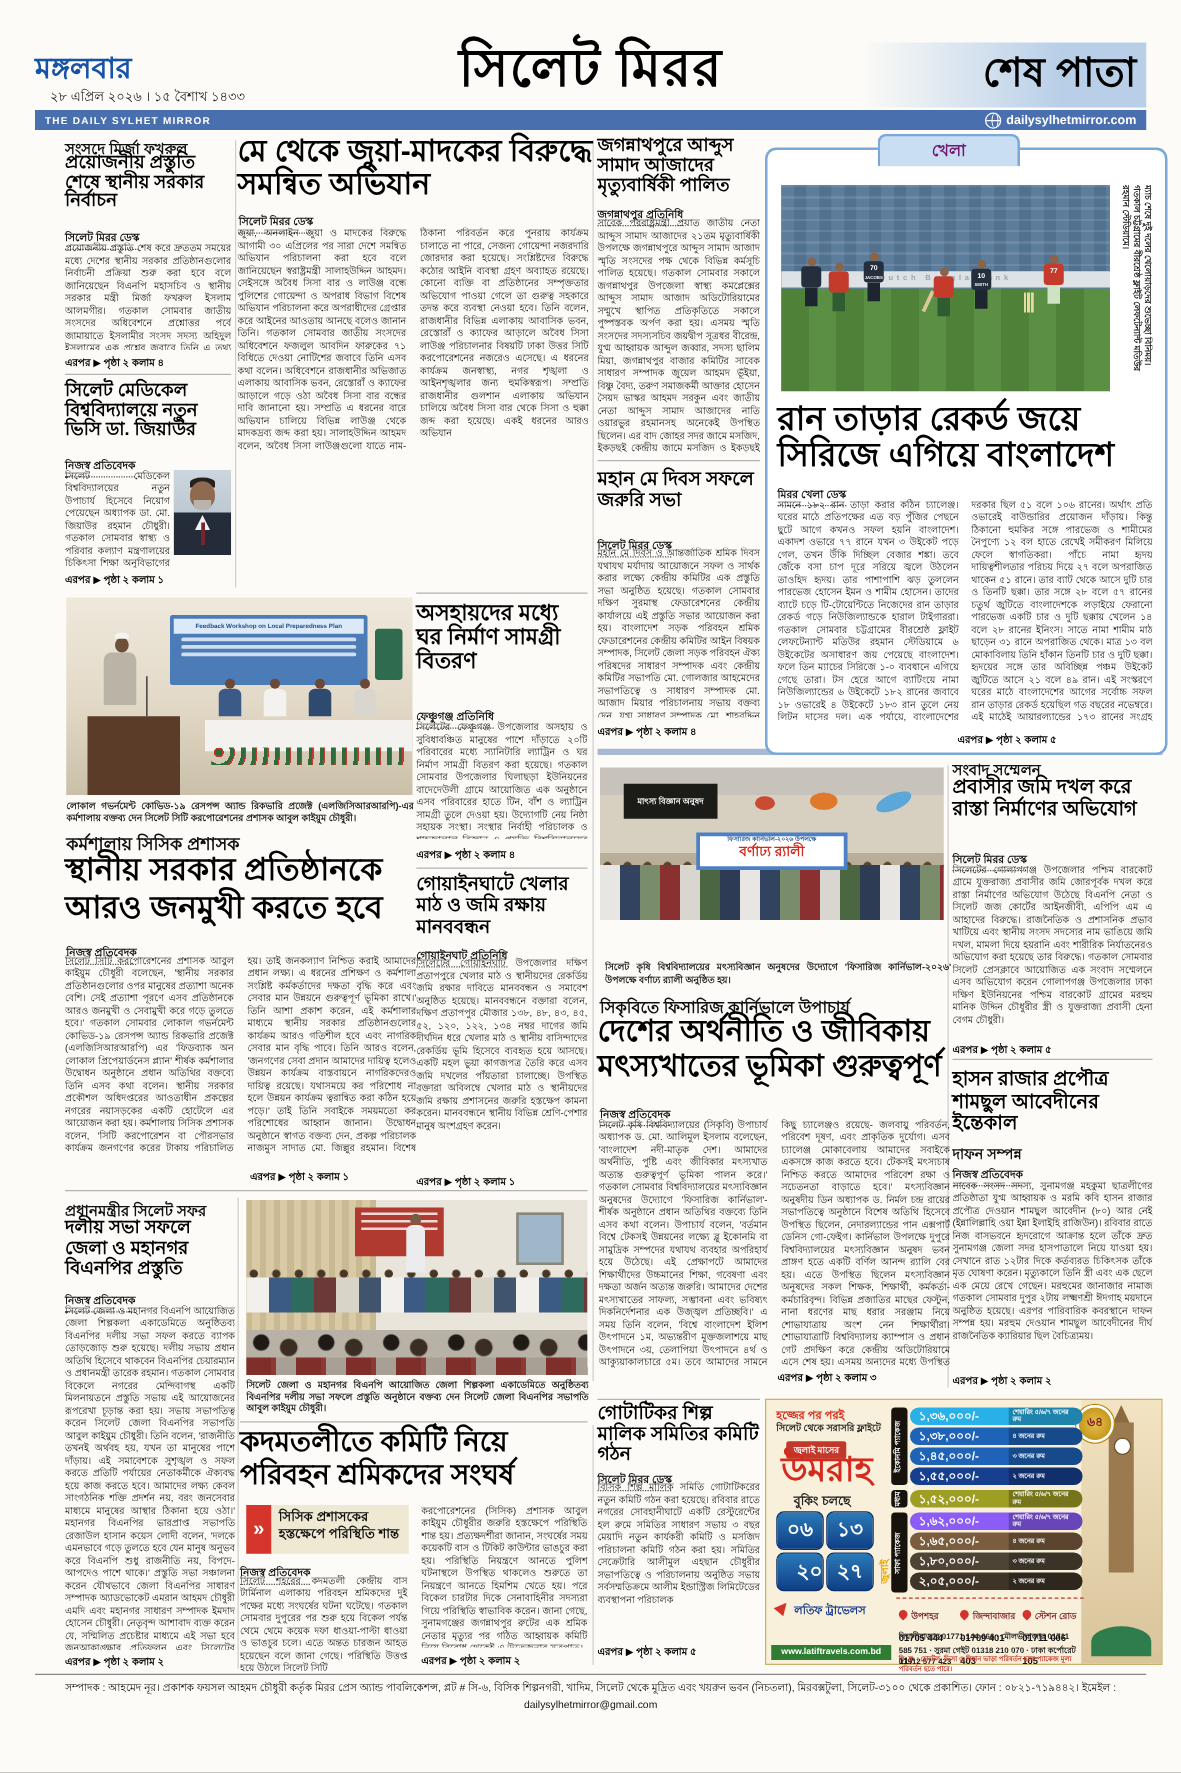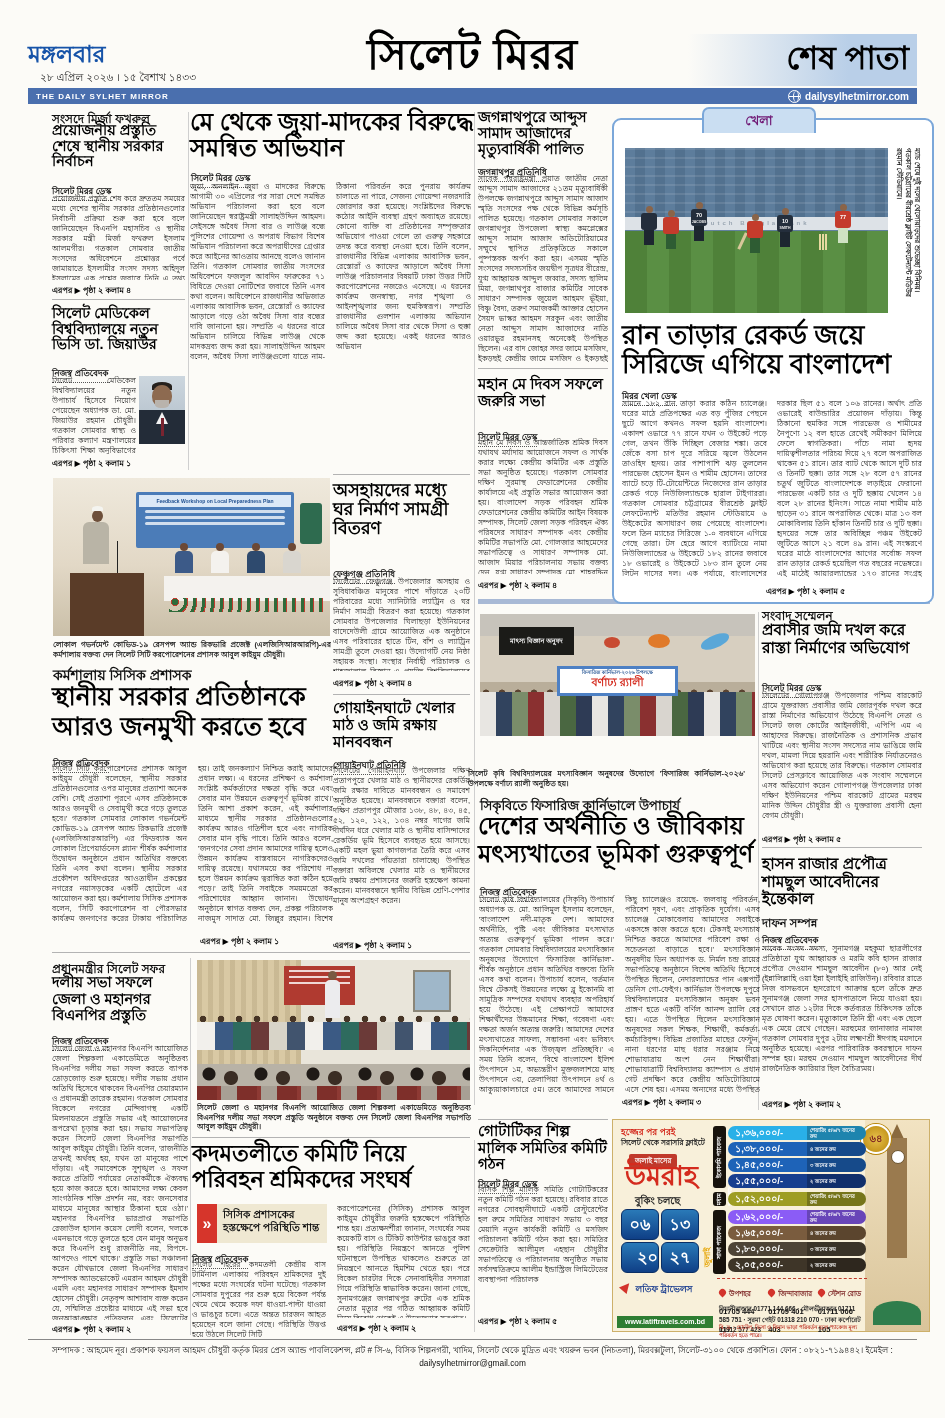--- a/index.html
+++ b/index.html
@@ -313,21 +313,21 @@
     <div class="ra-dolphin"></div>
     <div class="ra-heads"></div>
     <div class="ra-crowd"></div>
     <div class="ra-banner">
       <div class="ra-banner-inner">
         <div class="ra-banner-top">ফিসারিজ কার্নিভাল-২০২৬ উপলক্ষে</div>
         <div class="ra-banner-main">বর্ণাঢ্য র‌্যালী</div>
       </div>
     </div>
   </div>
-  <div class="abs caption" style="left:468px;top:769px;width:277px;height:20px;overflow:hidden;">সিলেট কৃষি বিশ্ববিদ্যালয়ের মৎস্যবিজ্ঞান অনুষদের উদ্যোগে 'ফিসারিজ কার্নিভাল-২০২৬' উপলক্ষে বর্ণাঢ্য র‌্যালী অনুষ্ঠিত হয়।</div>
+  <div class="abs caption" style="left:484px;top:769px;width:277px;height:20px;overflow:hidden;">সিলেট কৃষি বিশ্ববিদ্যালয়ের মৎস্যবিজ্ঞান অনুষদের উদ্যোগে 'ফিসারিজ কার্নিভাল-২০২৬' উপলক্ষে বর্ণাঢ্য র‌্যালী অনুষ্ঠিত হয়।</div>
   <div class="abs kicker" style="left:480px;top:796px;font-size:13px;">সিকৃবিতে ফিসারিজ কার্নিভালে উপাচার্য</div>
   <div class="abs hl" style="left:478px;top:812px;width:282px;font-size:24px;line-height:28px;">দেশের অর্থনীতি ও জীবিকায় মৎস্যখাতের ভূমিকা গুরুত্বপূর্ণ</div>
   <div class="abs" style="left:480px;top:881px;"><span class="byline">নিজস্ব প্রতিবেদক</span></div>
   <div class="abs body-text cols2" style="left:479px;top:895px;width:281px;height:200px;">সিলেট কৃষি বিশ্ববিদ্যালয়ের (সিকৃবি) উপাচার্য অধ্যাপক ড. মো. আলিমুল ইসলাম বলেছেন, 'বাংলাদেশ নদী-মাতৃক দেশ। আমাদের অর্থনীতি, পুষ্টি এবং জীবিকার মৎস্যখাত অত্যন্ত গুরুত্বপূর্ণ ভূমিকা পালন করে।' গতকাল সোমবার বিশ্ববিদ্যালয়ের মৎস্যবিজ্ঞান অনুষদের উদ্যোগে 'ফিসারিজ কার্নিভাল'-শীর্ষক অনুষ্ঠানে প্রধান অতিথির বক্তব্যে তিনি এসব কথা বলেন। উপাচার্য বলেন, 'বর্তমান বিশ্বে টেকসই উন্নয়নের লক্ষ্যে ব্লু ইকোনমি বা সামুদ্রিক সম্পদের যথাযথ ব্যবহার অপরিহার্য হয়ে উঠেছে। এই প্রেক্ষাপটে আমাদের শিক্ষার্থীদের উচ্চমানের শিক্ষা, গবেষণা এবং দক্ষতা অর্জন অত্যন্ত জরুরি। আমাদের দেশের মৎস্যখাতের সাফল্য, সম্ভাবনা এবং ভবিষ্যৎ দিকনির্দেশনার এক উজ্জ্বল প্রতিচ্ছবি।' এ সময় তিনি বলেন, 'বিশ্বে বাংলাদেশ ইলিশ উৎপাদনে ১ম, অভ্যন্তরীণ মুক্তজলাশয়ে মাছ উৎপাদনে ৩য়, তেলাপিয়া উৎপাদনে ৪র্থ ও আক্যুয়াকালচারে ৫ম। তবে আমাদের সামনে কিছু চ্যালেঞ্জও রয়েছে- জলবায়ু পরিবর্তন, পরিবেশ দূষণ, এবং প্রাকৃতিক দুর্যোগ। এসব চ্যালেঞ্জ মোকাবেলায় আমাদের সবাইকে একসঙ্গে কাজ করতে হবে। টেকসই মৎস্যচাষ নিশ্চিত করতে আমাদের পরিবেশ রক্ষা ও সচেতনতা বাড়াতে হবে।' মৎস্যবিজ্ঞান অনুষদীয় ডিন অধ্যাপক ড. নির্মল চন্দ্র রায়ের সভাপতিত্বে অনুষ্ঠানে বিশেষ অতিথি হিসেবে উপস্থিত ছিলেন, নেদারল্যান্ডের পান এক্সপার্ট ডেনিস গো-ফেইগ। কার্নিভাল উপলক্ষে দুপুরে বিশ্ববিদ্যালয়ের মৎস্যবিজ্ঞান অনুষদ ভবন প্রাঙ্গণ হতে একটি বর্ণিল আনন্দ র‌্যালি বের হয়। এতে উপস্থিত ছিলেন মৎস্যবিজ্ঞান অনুষদের সকল শিক্ষক, শিক্ষার্থী, কর্মকর্তা-কর্মচারিবৃন্দ। বিভিন্ন প্রজাতির মাছের ফেস্টুন, নানা ধরণের মাছ ধরার সরঞ্জাম নিয়ে শোভাযাত্রায় অংশ নেন শিক্ষার্থীরা। শোভাযাত্রাটি বিশ্ববিদ্যালয় ক্যাম্পাস ও প্রধান গেট প্রদক্ষিণ করে কেন্দ্রীয় অডিটোরিয়ামে এসে শেষ হয়। এসময় অন্যদের মধ্যে উপস্থিত ছিলেন, বিশ্ববিদ্যালয়ের ট্রেজারার অধ্যাপক ড. এ.টি.এম. মাহবুব-ই-ইলাহী, রেজিস্ট্রার (অ.দা.) অধ্যাপক ড. মো. আসাদ-উদ-দৌলা, ছাত্র পরামর্শ ও নির্দেশনা দপ্তরের পরিচালক প্রফেসর ড. জসিম উদ্দিন আহম্মেদ, প্রক্টর প্রফেসর ড. মোহাম্মদ সামিউল আহসান তালুকদার প্রমুখ। র‌্যালি শেষে আলোচনা অনুষ্ঠানে সিলেট অঞ্চলে</div>
   <div class="abs jump" style="left:622px;top:1096px;">এরপর ▶ পৃষ্ঠা ২ কলাম ৩</div>
 
   <div class="abs kicker" style="left:762px;top:607px;font-size:12px;">সংবাদ সম্মেলন</div>
   <div class="abs hl" style="left:762px;top:621px;width:160px;font-size:15.5px;line-height:17.5px;">প্রবাসীর জমি দখল করে রাস্তা নির্মাণের অভিযোগ</div>
   <div class="abs" style="left:762px;top:677px;"><span class="byline">সিলেট মিরর ডেস্ক</span></div>
   <div class="abs body-text" style="left:762px;top:691px;width:160px;height:138px;">সিলেটের গোলাপগঞ্জ উপজেলার পশ্চিম বারকোট গ্রামে যুক্তরাজ্য প্রবাসীর জমি জোরপূর্বক দখল করে রাস্তা নির্মাণের অভিযোগ উঠেছে বিএনপি নেতা ও সিলেট জজ কোর্টের আইনজীবী, এপিপি এম এ আহাদের বিরুদ্ধে। রাজনৈতিক ও প্রশাসনিক প্রভাব খাটিয়ে এবং স্থানীয় সংসদ সদস্যের নাম ভাঙিয়ে জমি দখল, মামলা দিয়ে হয়রানি এবং শারীরিক নির্যাতনেরও অভিযোগ করা হয়েছে তার বিরুদ্ধে। গতকাল সোমবার সিলেট প্রেসক্লাবে আয়োজিত এক সংবাদ সম্মেলনে এসব অভিযোগ করেন গোলাপগঞ্জ উপজেলার ঢাকা দক্ষিণ ইউনিয়নের পশ্চিম বারকোট গ্রামের মরহুম মানিক উদ্দিন চৌধুরীর স্ত্রী ও যুক্তরাজ্য প্রবাসী হেনা বেগম চৌধুরী।</div>

